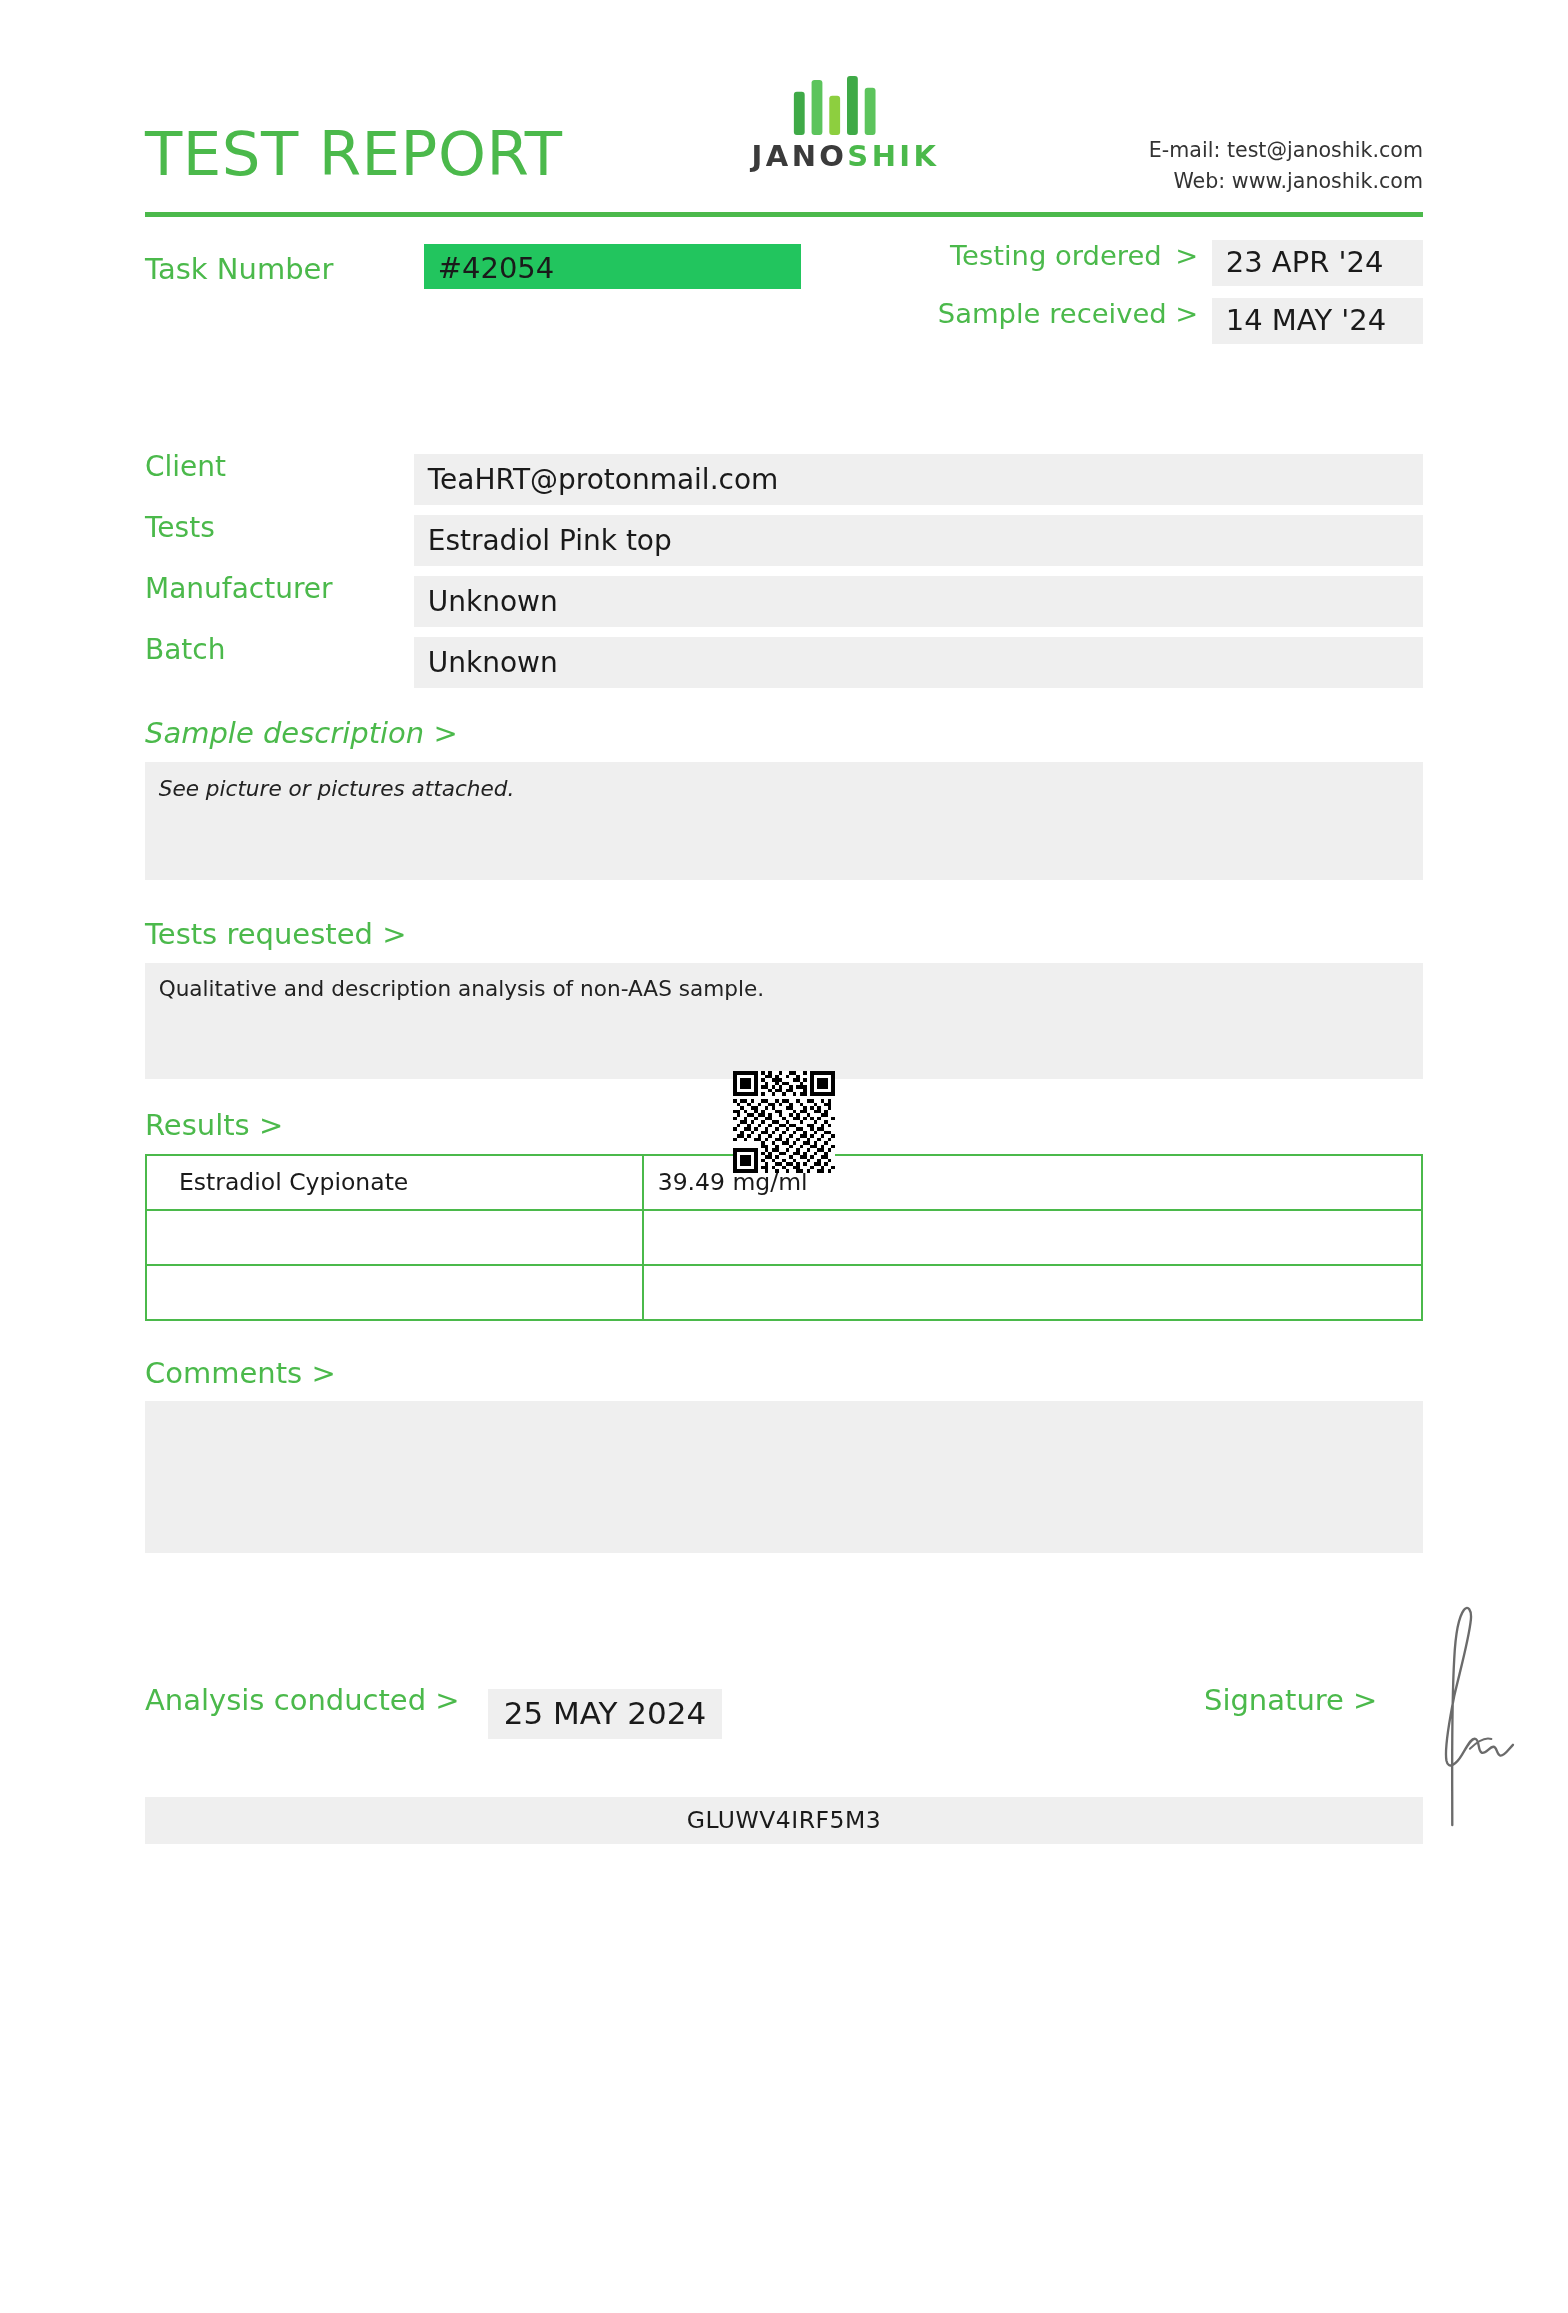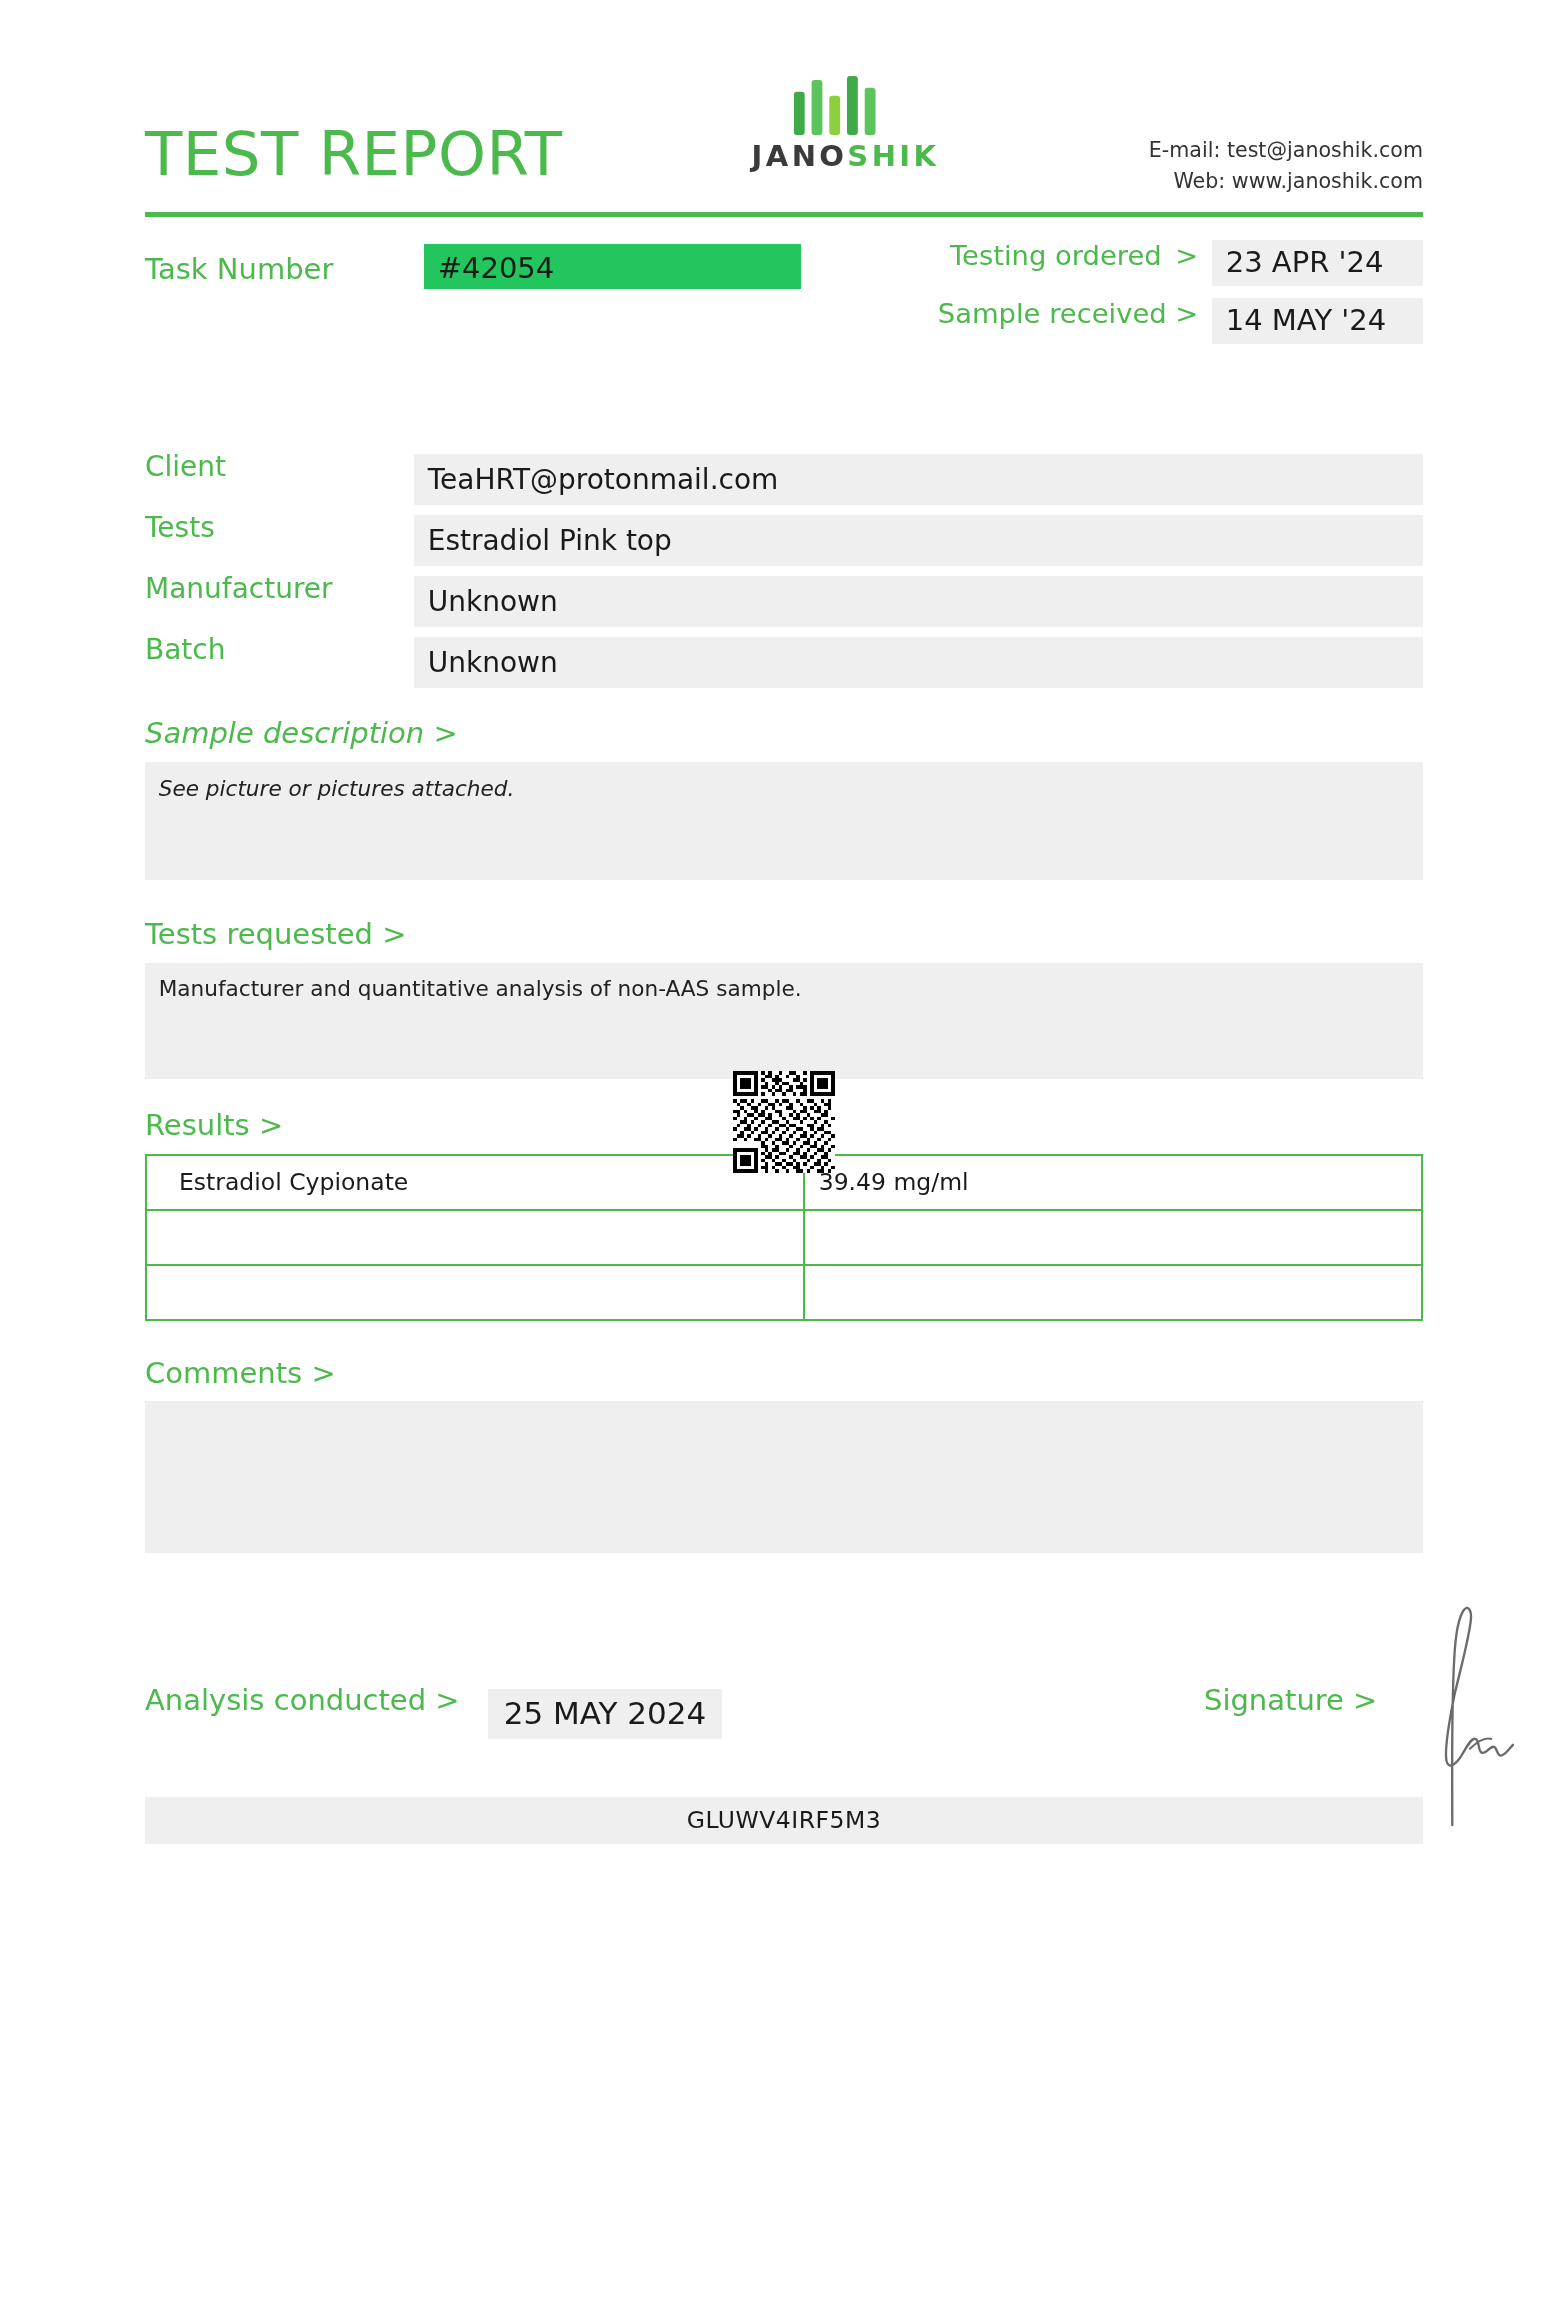--- a/index.html
+++ b/index.html
@@ -189,21 +189,21 @@
     width: 100%;
     margin-top: 11.8px;
   }
   .results-table td {
     border: 2px solid #4bb94b;
     height: 55px;
     font-size: 23.5px;
     padding: 3.9px 13.7px;
     box-sizing: border-box;
   }
-  .results-table td.name { width: 658px; padding-left: 32px; }
+  .results-table td.name { width: 497px; padding-left: 32px; }
 
   
   .sec-comments { margin-top: 35px; }
   .sec-comments .section-box { height: 152px; }
 
   
   .analysis {
     position: relative;
     margin-top: 118px;
     height: 108px;
@@ -318,21 +318,21 @@
     </div>
   </div>
 
   <div class="sec-desc">
     <div class="section-title">Sample description &gt;</div>
     <div class="section-box">See picture or pictures attached.</div>
   </div>
 
   <div class="sec-tests">
     <div class="section-title">Tests requested &gt;</div>
-    <div class="section-box">Manufacturer and quantitative analysis of non-AAS sample.</div>
+    <div class="section-box">Qualitative and description analysis of non-AAS sample.</div>
   </div>
 
   <div class="sec-results">
     <div class="section-title">Results &gt;</div>
 
     <svg class="qr" viewBox="0 0 29 29" shape-rendering="crispEdges">
       <rect width="29" height="29" fill="#ffffff"></rect>
       <g fill="#000000">
         <rect x="0" y="0" width="7" height="1"></rect>
           <rect x="0" y="6" width="7" height="1"></rect>

